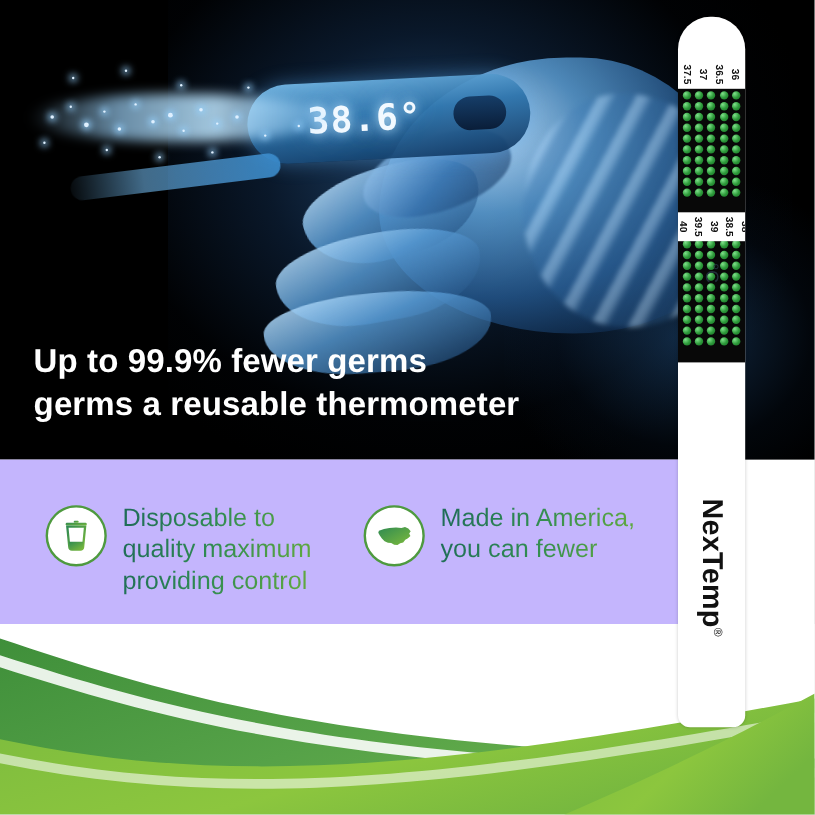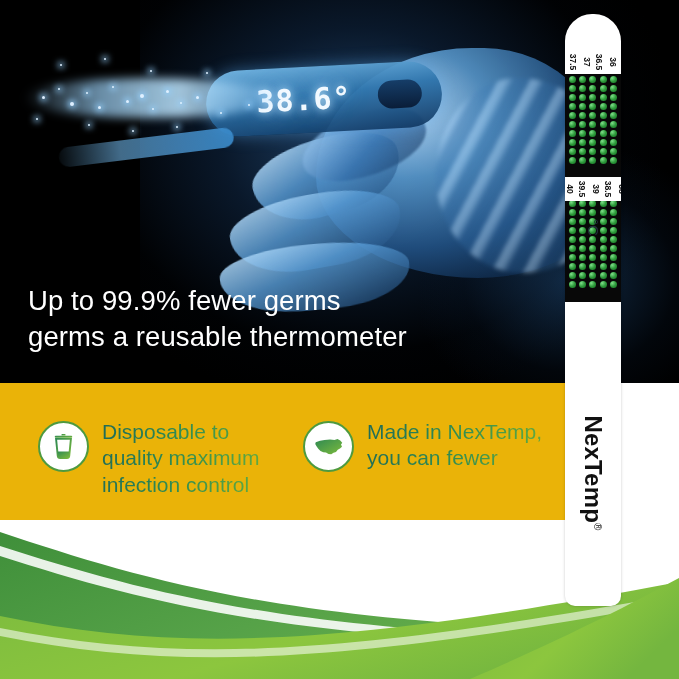--- a/index.html
+++ b/index.html
@@ -90,27 +90,27 @@
   
   .sparkle-trail{
     position:absolute;left:24px;top:78px;width:250px;height:40px;
     background:linear-gradient(90deg, rgba(150,210,255,0) 0%, rgba(160,215,255,.65) 30%, rgba(190,230,255,.85) 62%, rgba(150,210,255,.25) 100%);
     border-radius:50%;filter:blur(5px);
   }
   .spark{position:absolute;border-radius:50%;background:#dff0ff;box-shadow:0 0 6px 2px rgba(150,210,255,.95);}
 
   .hero-caption{
     position:absolute;left:28px;top:283px;width:470px;
-    color:#ffffff;font-size:27.5px;line-height:1.30;font-weight:400;
+    color:#ffffff;font-size:27.5px;line-height:1.30;font-weight:700;
     letter-spacing:.1px;
   }
 
   
   .features{
-    position:absolute;left:0;top:383px;width:607px;height:160px;background:#eab308;
+    position:absolute;left:0;top:383px;width:607px;height:160px;background:#c4b5fd;
   }
   .feat{position:absolute;display:flex;align-items:flex-start;gap:13px;}
   .feat-a{left:38px;top:36px;width:280px;}
   .feat-b{left:303px;top:36px;width:270px;}
   .badge{
     flex:0 0 auto;width:47px;height:47px;border-radius:50%;
     border:2.4px solid #4e9a3f;
     background:#ffffff;
     display:flex;align-items:center;justify-content:center;
     margin-top:2px;
@@ -232,40 +232,40 @@
           </defs>
           <rect x="4.2" y="2.4" width="15.6" height="1.9" rx=".9" fill="url(#gtrash)"></rect>
           <rect x="10.2" y="0.8" width="3.6" height="1.5" rx=".6" fill="url(#gtrash)"></rect>
           <path d="M5.4 5.2 h13.2 l-1.5 15.2 a2 2 0 0 1 -2 1.8 h-6.2 a2 2 0 0 1 -2 -1.8 Z" fill="none" stroke="url(#gtrash)" stroke-width="1.7"></path>
           <path d="M6.6 16.4 h10.8 l-.5 4.0 a2 2 0 0 1 -2 1.8 h-5.8 a2 2 0 0 1 -2 -1.8 Z" fill="url(#gtrash)"></path>
         </svg>
       </div>
       <div class="feat-text">
         <div>Disposable to</div>
         <div>quality maximum</div>
-        <div>infection control</div>
+        <div>providing control</div>
       </div>
     </div>
 
     <div class="feat feat-b">
       <div class="badge">
         <svg width="30" height="22" viewBox="0 0 60 38" aria-hidden="true">
           <defs>
             <linearGradient id="gusa" x1="0" y1="0" x2="1" y2="1">
               <stop offset="0%" stop-color="#2f8a52"></stop>
                 <stop offset="100%" stop-color="#7cba3c"></stop>
             </linearGradient>
           </defs>
           <path fill="url(#gusa)" d="M3.5 9.5 L12 6.5 L21 5.2 L32 4.2 L41 4.8 L47 3.2
             L52.5 5.8 L56.5 10.5 L54 14 L56 18.5 L52 22 L47.5 24.5 L44 29 L39 30.5
             L34.5 33.5 L29 33 L24 30 L18.5 29.5 L13 27 L8.5 22.5 L5 17.5 L2.5 13 Z"></path>
         </svg>
       </div>
       <div class="feat-text">
-        <div>Made in NexTemp,</div>
+        <div>Made in America,</div>
         <div>you can fewer</div>
       </div>
     </div>
   </div>
 
   <div class="footer">
     <svg width="679" height="159" viewBox="0 0 679 159" aria-hidden="true">
       <defs>
         <linearGradient id="gd1" x1="0" y1="0" x2="1" y2="0.6">
           <stop offset="0%" stop-color="#3f8f3a"></stop>

